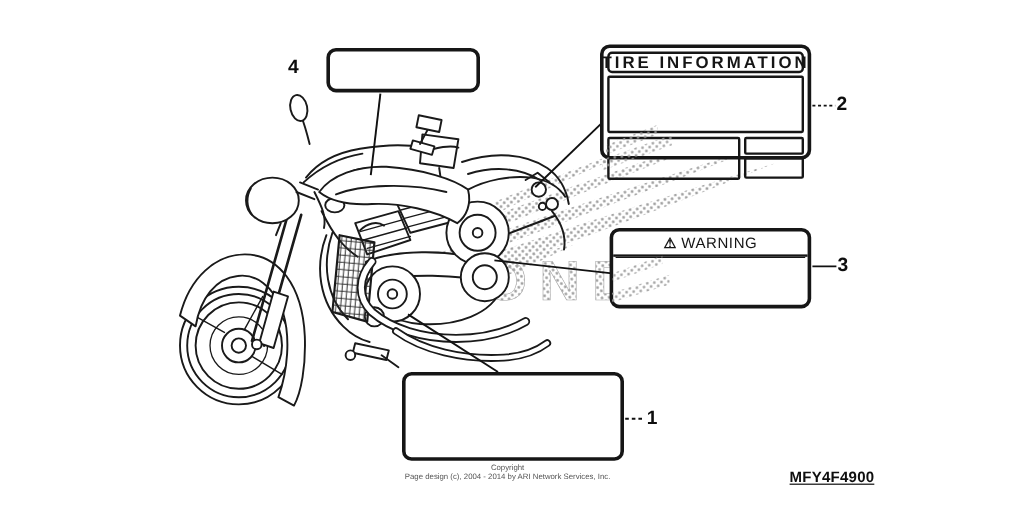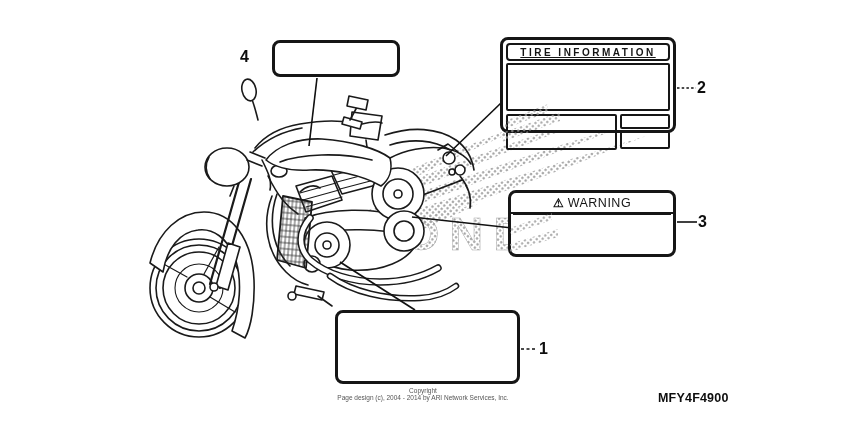--- a/index.html
+++ b/index.html
@@ -21,21 +21,21 @@
   .tl.t{height:3px;}
   .tl.dot{height:0;background:none;border-top:2px dotted #3a3a3a;}
   .tl.dash{height:0;background:none;border-top:2px dashed #2a2a2a;}
   .tl.first{margin-top:0;}
 
   
   #label-4{left:272px;top:40px;width:128px;height:37px;padding:5px 7px;}
   
   #label-2{left:500px;top:37px;width:176px;height:96px;padding:3px;}
   #label-2 .hdr{border:2px solid #161616;border-radius:4px;height:14px;display:flex;align-items:center;justify-content:center;}
-  #label-2 .hdr span{font-size:10px;font-weight:bold;letter-spacing:2.5px;text-decoration:underline;white-space:nowrap;}
+  #label-2 .hdr span{font-size:14px;font-weight:bold;letter-spacing:2.5px;white-space:nowrap;}
   #label-2 .mainbox{border:2px solid #161616;border-radius:2px;margin-top:2px;height:38px;display:flex;padding:3px 4px;box-sizing:content-box;}
   #label-2 .colL{width:46%;padding-right:5px;}
   #label-2 .colR{width:54%;}
   #label-2 .bottomrow{display:flex;margin-top:3px;}
   #label-2 .bbl{border:2px solid #161616;border-radius:2px;width:99px;height:26px;padding:3px 4px;}
   #label-2 .bstack{margin-left:3px;flex:1;display:flex;flex-direction:column;}
   #label-2 .bsr{border:2px solid #161616;border-radius:2px;height:7px;padding:2px 4px;}
   #label-2 .bsr+.bsr{margin-top:2px;height:10px;}
 
   
@@ -53,21 +53,21 @@
   
   .callout{position:absolute;z-index:4;font-weight:bold;font-size:16px;line-height:1;color:#0e0e0e;cursor:default;}
   #co-4{left:240px;top:49px;}
   #co-2{left:697px;top:80px;}
   #co-3{left:698px;top:214px;}
   #co-1{left:539px;top:341px;}
 
   
   .copyright{position:absolute;z-index:2;left:333px;top:387px;width:180px;text-align:center;
     font-size:6.5px;line-height:7px;color:#555;}
-  .diagram-code{position:absolute;z-index:2;left:658px;top:391px;font-size:12.5px;font-weight:bold;letter-spacing:0.2px;color:#0e0e0e;}
+  .diagram-code{position:absolute;z-index:2;left:658px;top:391px;font-size:12.5px;font-weight:bold;letter-spacing:0.2px;color:#0e0e0e;text-decoration:underline;}
 </style>
 </head>
 <body>
 
 <div class="stage">
 
   <svg class="art" width="850" height="424" viewBox="0 0 850 424">
     <defs>
       <pattern id="ht" width="4.2" height="4.2" patternUnits="userSpaceOnUse" patternTransform="rotate(40)">
         <circle cx="2.1" cy="2.1" r="1.25" fill="#9a9a9a"></circle>

